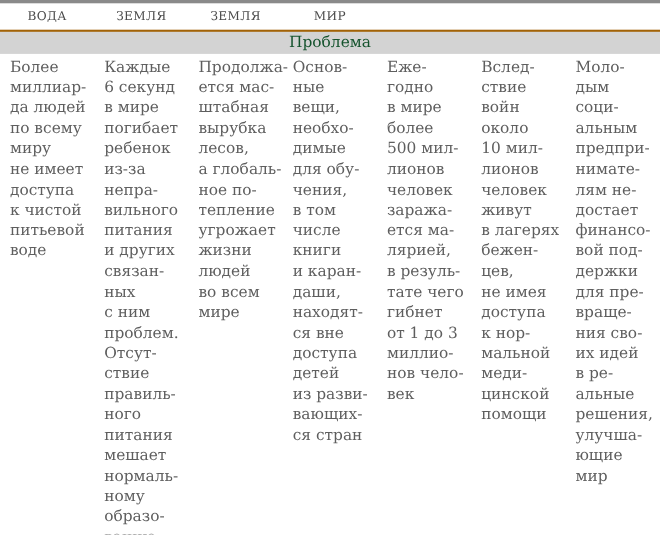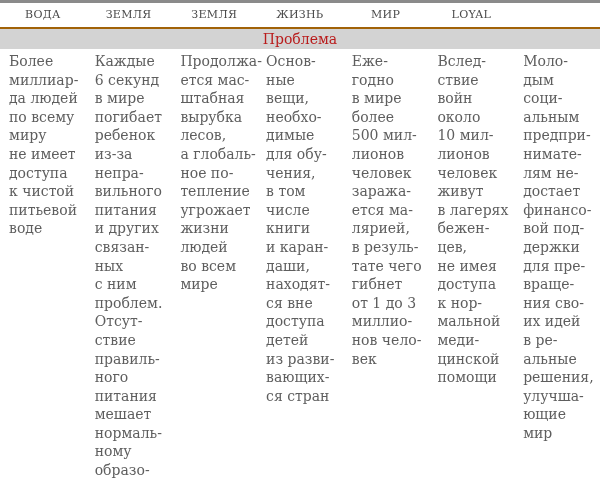--- a/index.html
+++ b/index.html
@@ -1,35 +1,33 @@
 <!DOCTYPE html>
 <html><head>
 <meta charset="utf-8">
 <style>
   html, body { margin: 0; padding: 0; background: #ffffff; }
   body { width: 600px; height: 486px; overflow: hidden; position: relative; font-family: "DejaVu Serif", "Liberation Serif", serif; color: #5a5a5a; }
   .top-rule { position: absolute; left: 0; top: 0; width: 600px; height: 3px; background: #8a8a8a; }
   .header { position: absolute; left: 0; top: 3px; width: 600px; height: 24px; display: flex; border-bottom: 2px solid #a16207; }
   .hcell { width: 85.7px; text-align: center; font-size: 11px; line-height: 24px; color: #4a4a4a; letter-spacing: 0.3px; }
-  .band { position: absolute; left: 0; top: 29px; width: 600px; height: 20px; background: #d3d3d3; text-align: center; font-size: 14px; line-height: 20px; color: #b91c1c; }
+  .band { position: absolute; left: 0; top: 29px; width: 600px; height: 20px; background: #d3d3d3; text-align: center; font-size: 14px; line-height: 20px; color: #14532d; }
   .body-row { position: absolute; left: 0; top: 52px; width: 600px; display: flex; }
   .cell { width: 85.7px; box-sizing: border-box; padding-left: 9px; font-size: 14px; line-height: 18.6px; color: #5e5e5e; white-space: pre-line; }
 </style>
 </head>
 <body>
 
 <div class="top-rule"></div>
 
 <div class="header">
   <div class="hcell">ВОДА</div>
   <div class="hcell">ЗЕМЛЯ</div>
   <div class="hcell">ЗЕМЛЯ</div>
-  <div class="hcell">ЖИЗНЬ</div>
   <div class="hcell">МИР</div>
-  <div class="hcell">LOYAL</div>
 </div>
 
 <div class="band">Проблема</div>
 
 <div class="body-row">
   <div class="cell">Более
 миллиар-
 да людей
 по всему
 миру

